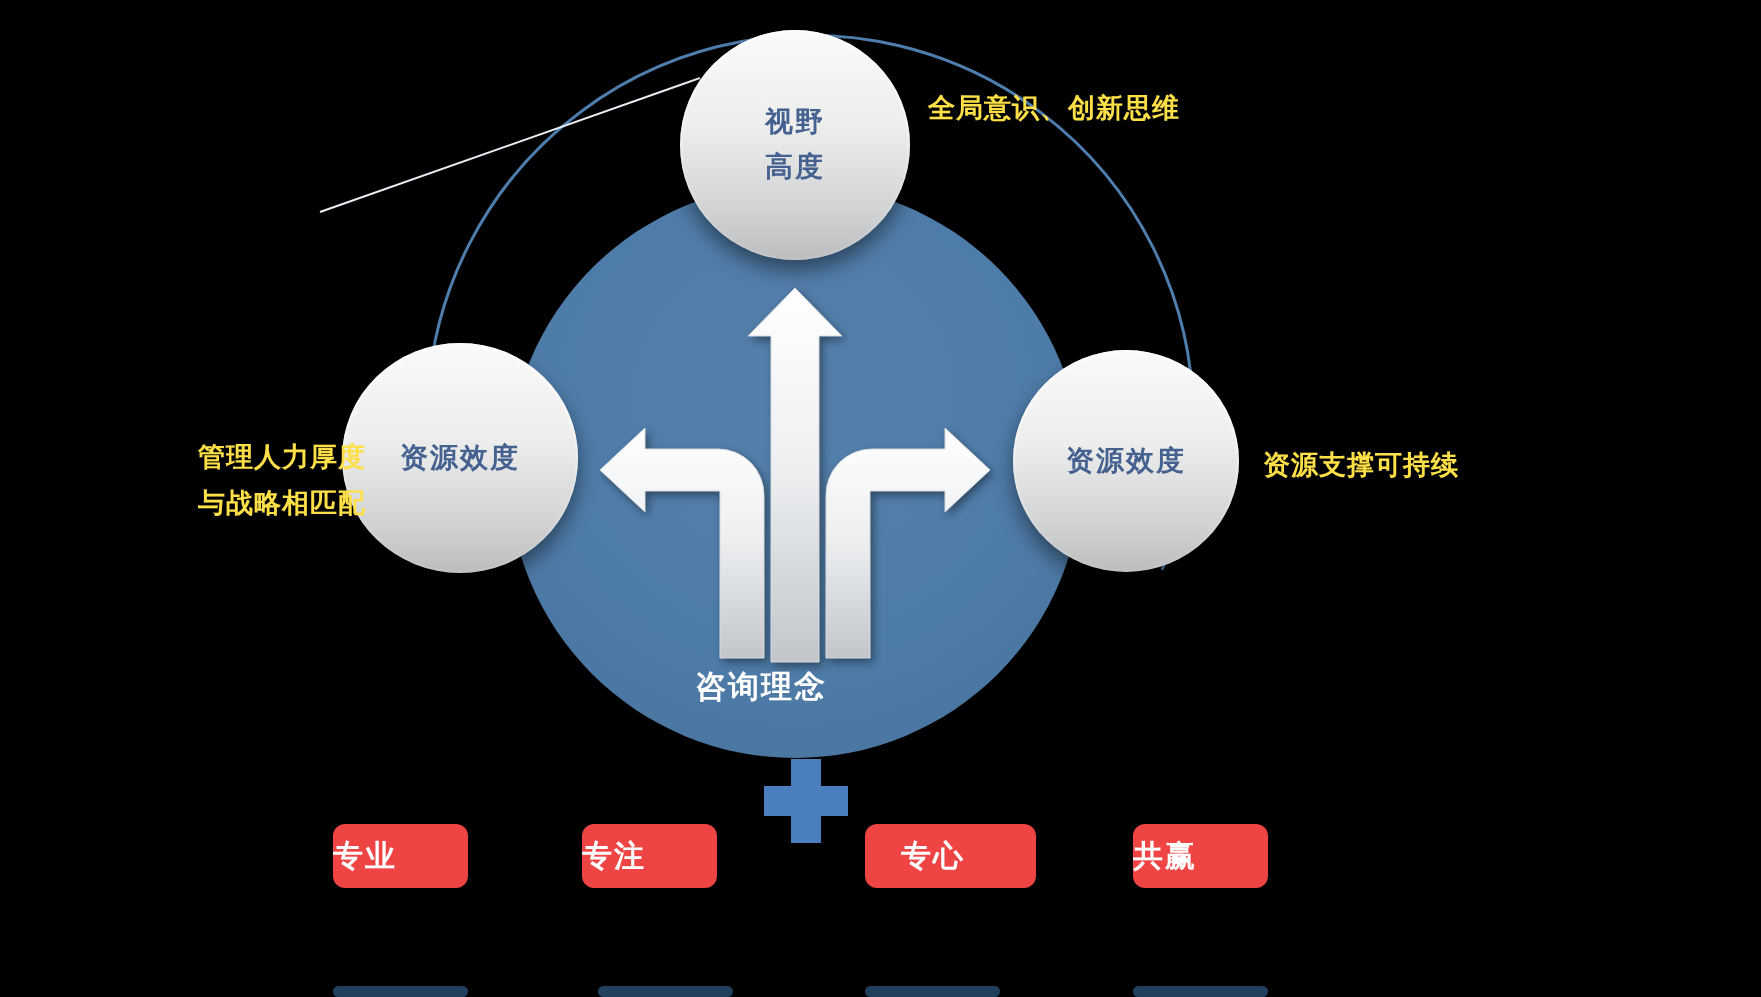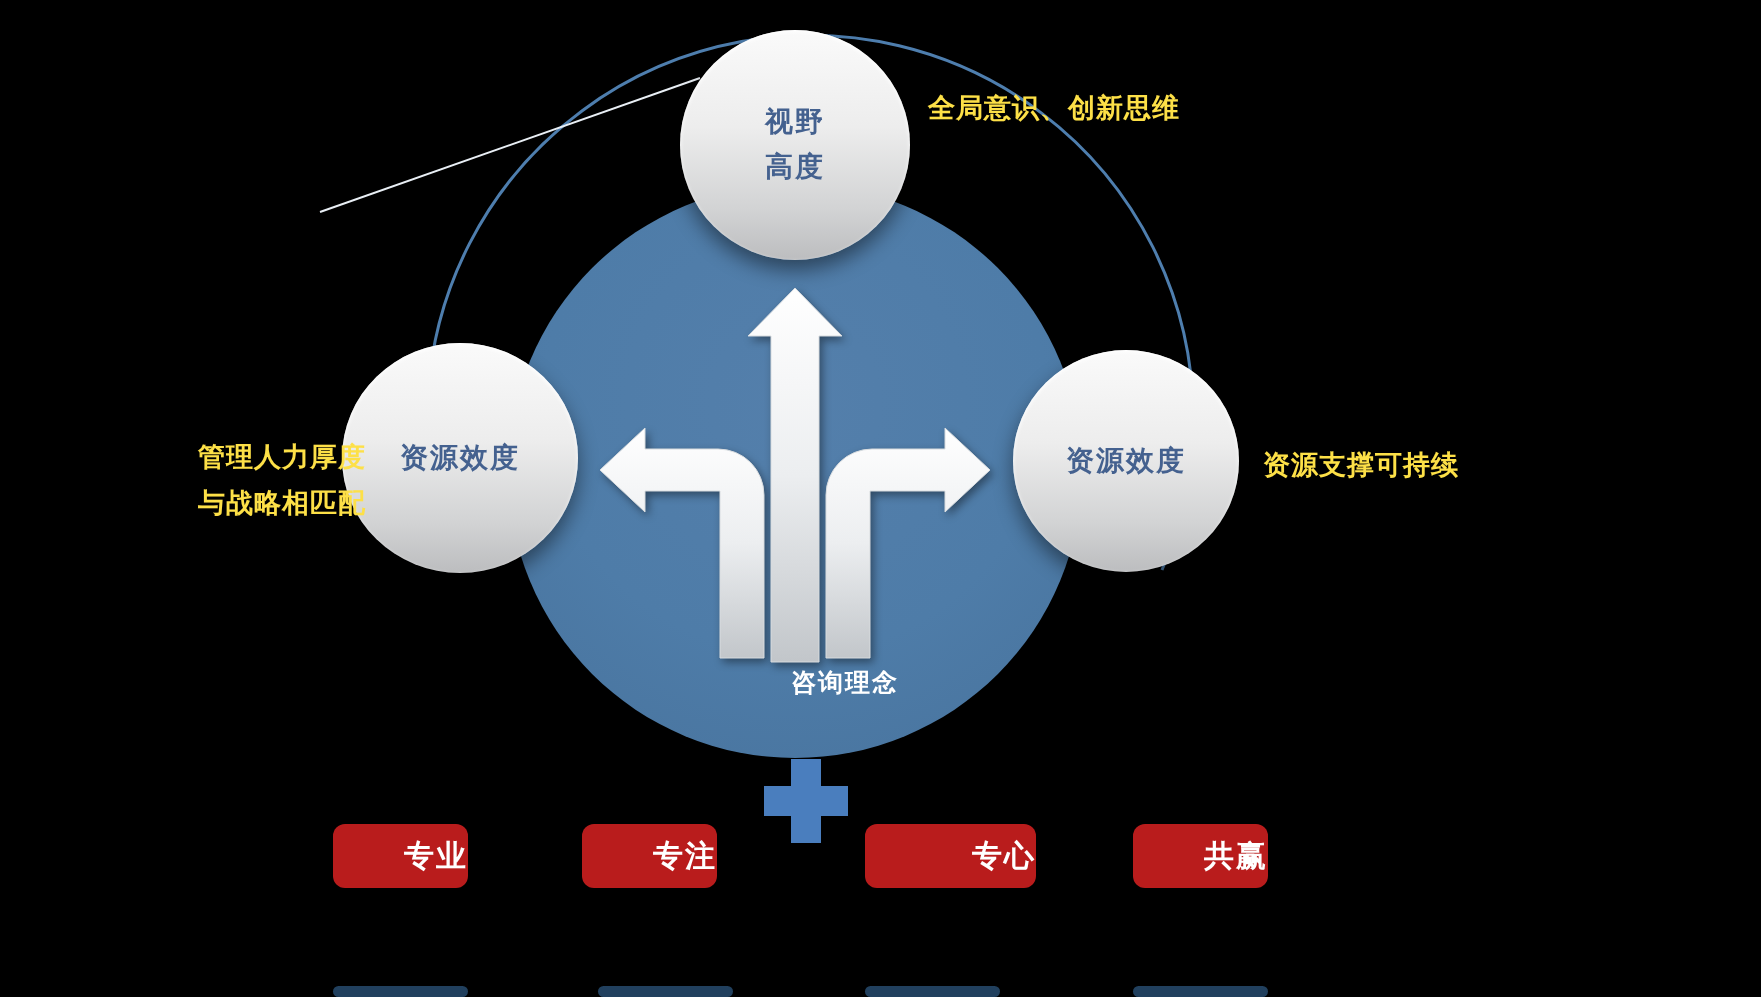--- a/index.html
+++ b/index.html
@@ -13,21 +13,21 @@
   .stage svg{position:absolute;left:0;top:0;}
 
   
   .hub{
     position:absolute;left:508px;top:184px;width:574px;height:574px;
     border-radius:50%;
     background:radial-gradient(circle at 50% 38%, #547FAB 0%, #4E7CA8 55%, #47729C 100%);
   }
   .hub-label{
     position:absolute;left:695px;top:666px;width:204px;
-    text-align:right;color:#ffffff;font-size:25px;font-weight:bold;letter-spacing:2px;
+    text-align:left;color:#ffffff;font-size:31px;font-weight:bold;letter-spacing:2px;
   }
 
   
   .node{
     position:absolute;border-radius:50%;
     background:linear-gradient(180deg,#fafafa 0%,#ededed 42%,#d2d3d4 78%,#bcbdbf 100%);
     box-shadow:0 10px 20px rgba(0,0,0,0.45), inset 0 2px 4px rgba(255,255,255,0.9);
     display:flex;flex-direction:column;align-items:center;justify-content:center;
     color:#44618F;font-weight:bold;font-size:28px;line-height:1.6;letter-spacing:2px;
   }
@@ -47,22 +47,22 @@
   .arrows{filter:drop-shadow(3px 4px 4px rgba(0,0,0,0.40));}
 
   
   .plus{position:absolute;left:764px;top:759px;width:84px;height:84px;}
   .plus .h{position:absolute;left:0;top:27px;width:84px;height:30px;background:#4A7EBE;}
   .plus .v{position:absolute;left:27px;top:0;width:30px;height:84px;background:#4A7EBE;}
 
   
   .pill{
     position:absolute;top:824px;width:135px;height:64px;
-    background:#b91c1c;border-radius:12px;
-    display:flex;align-items:center;justify-content:flex-end;
+    background:#ef4444;border-radius:12px;
+    display:flex;align-items:center;justify-content:flex-start;
     color:#ffffff;font-size:30px;font-weight:bold;letter-spacing:2px;
   }
   .pill-1{left:333px;} .pill-2{left:582px;} .pill-3{left:865px;padding-left:36px;} .pill-4{left:1133px;}
   .refl{
     position:absolute;top:986px;height:11px;width:135px;
     background:#3d75ab;opacity:0.55;border-radius:6px;
   }
   .refl-1{left:333px;} .refl-2{left:598px;} .refl-3{left:865px;} .refl-4{left:1133px;}
 </style>
 </head>

